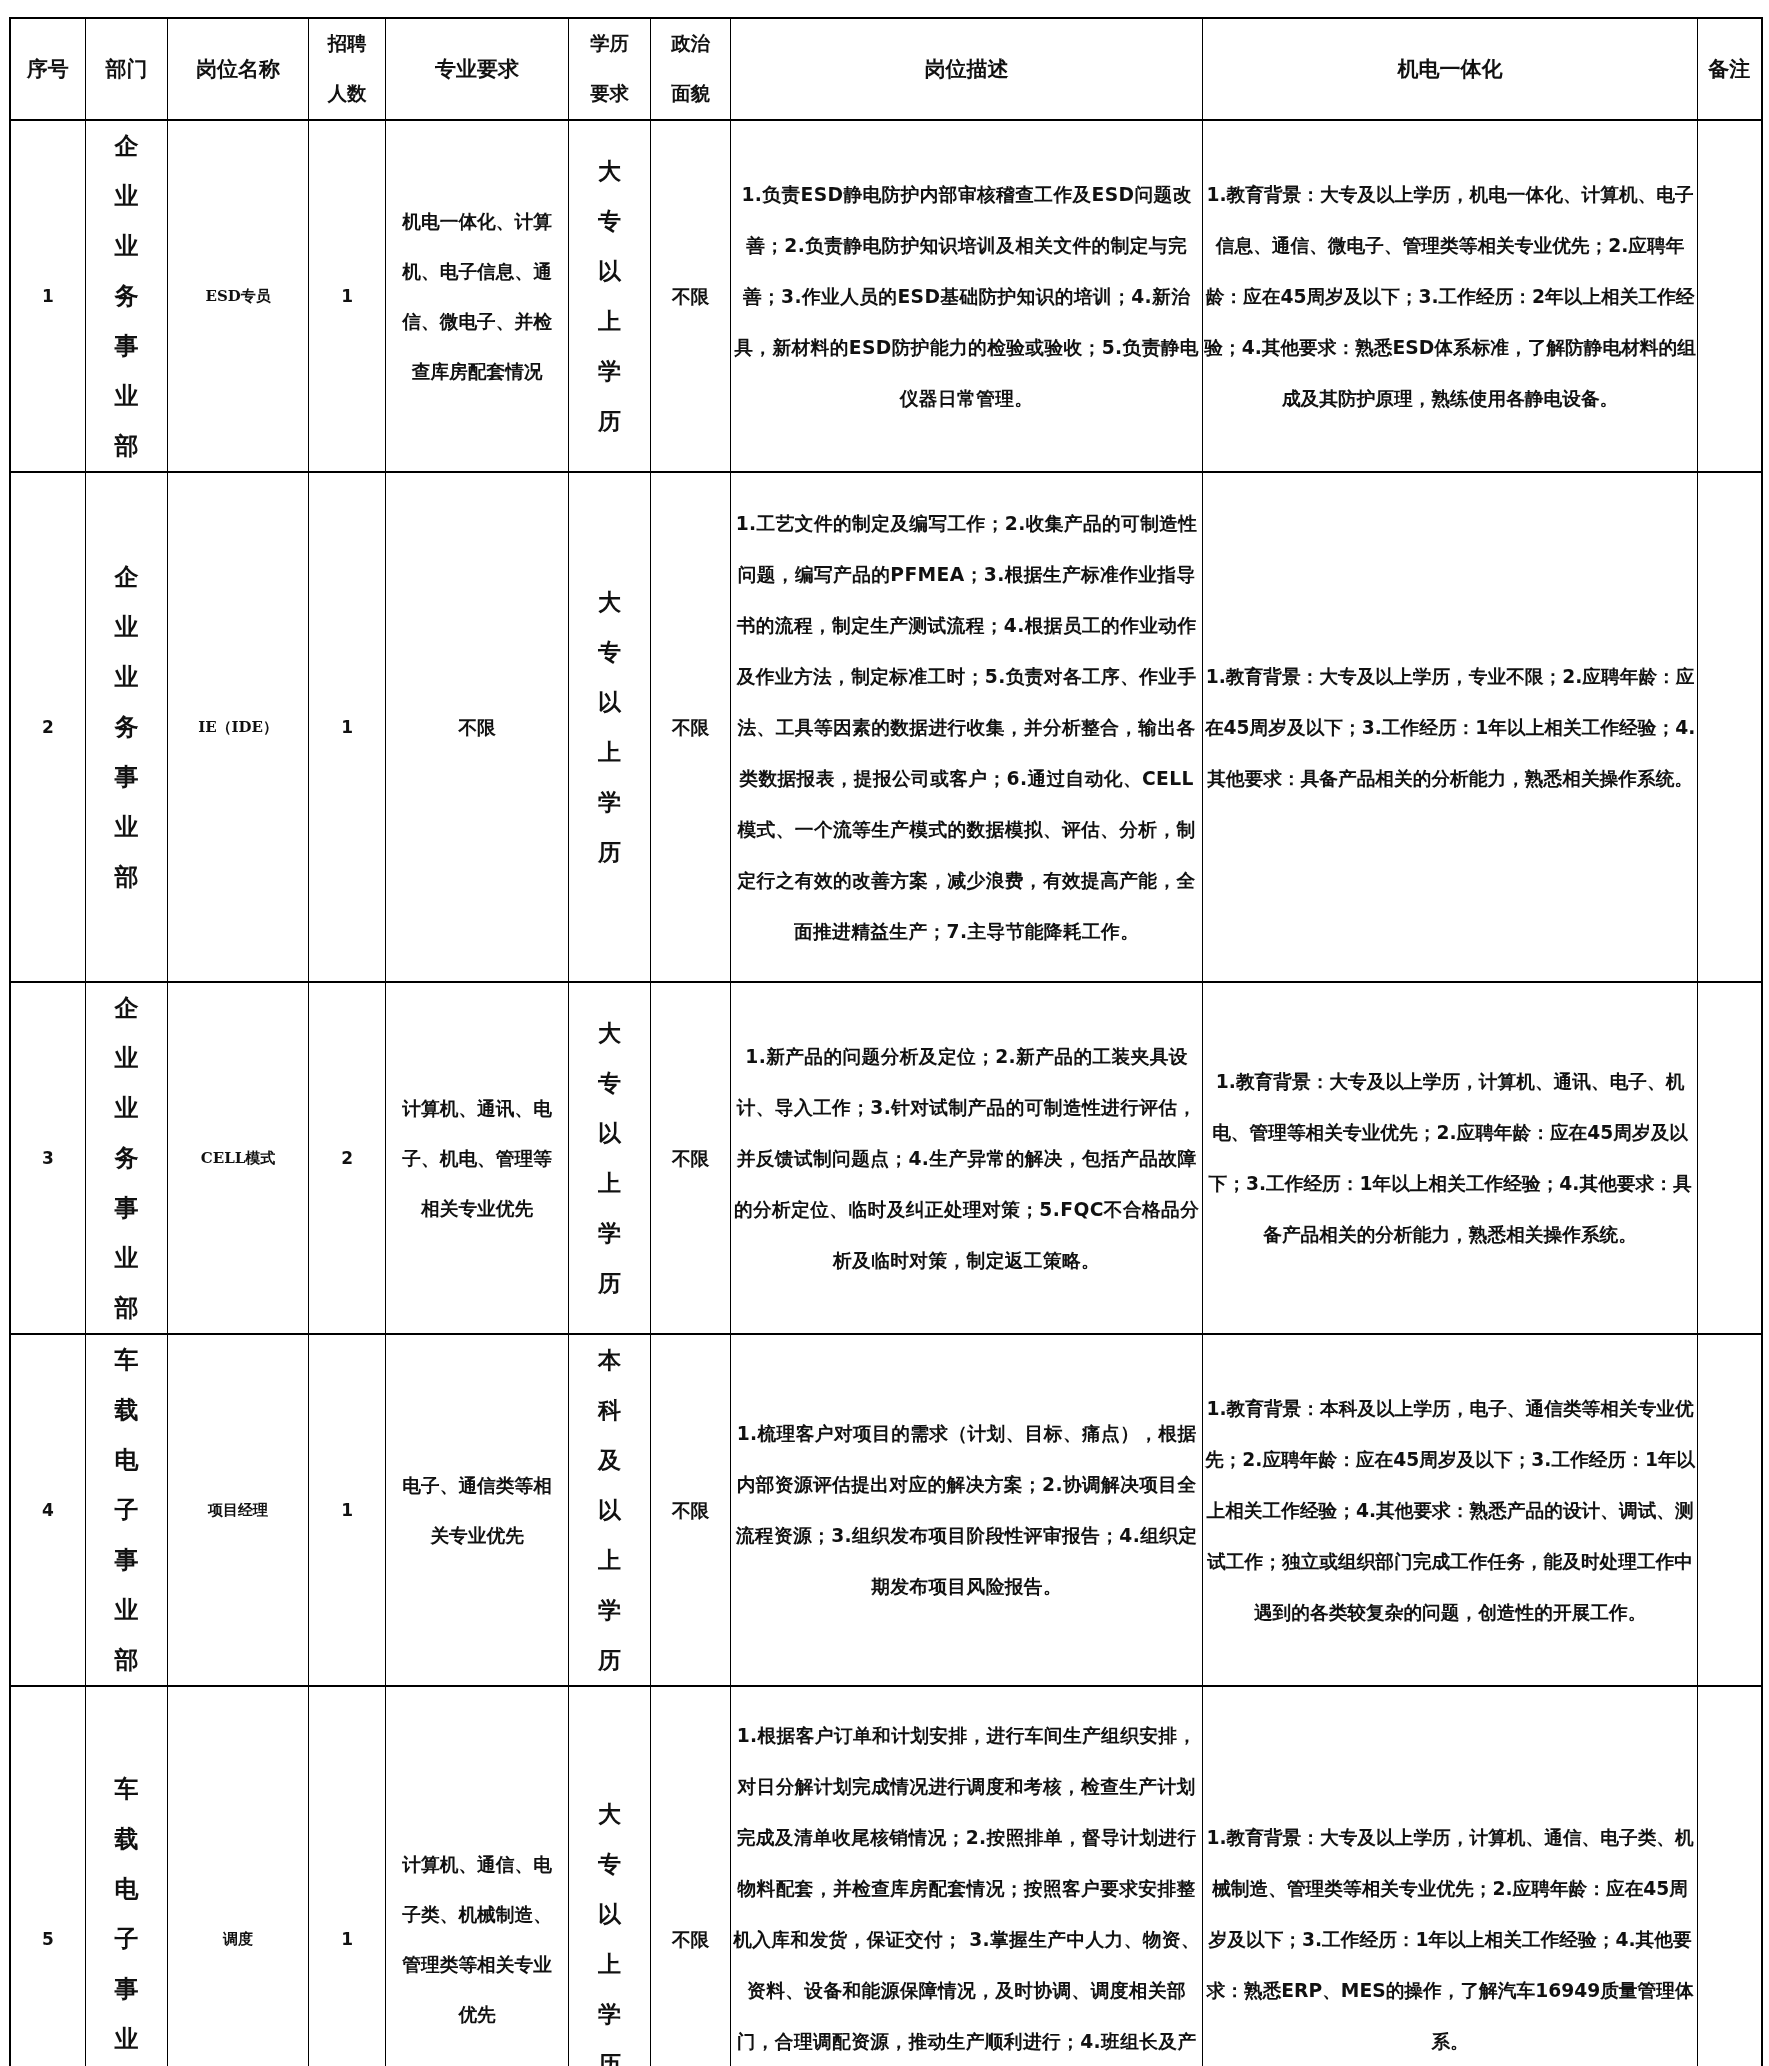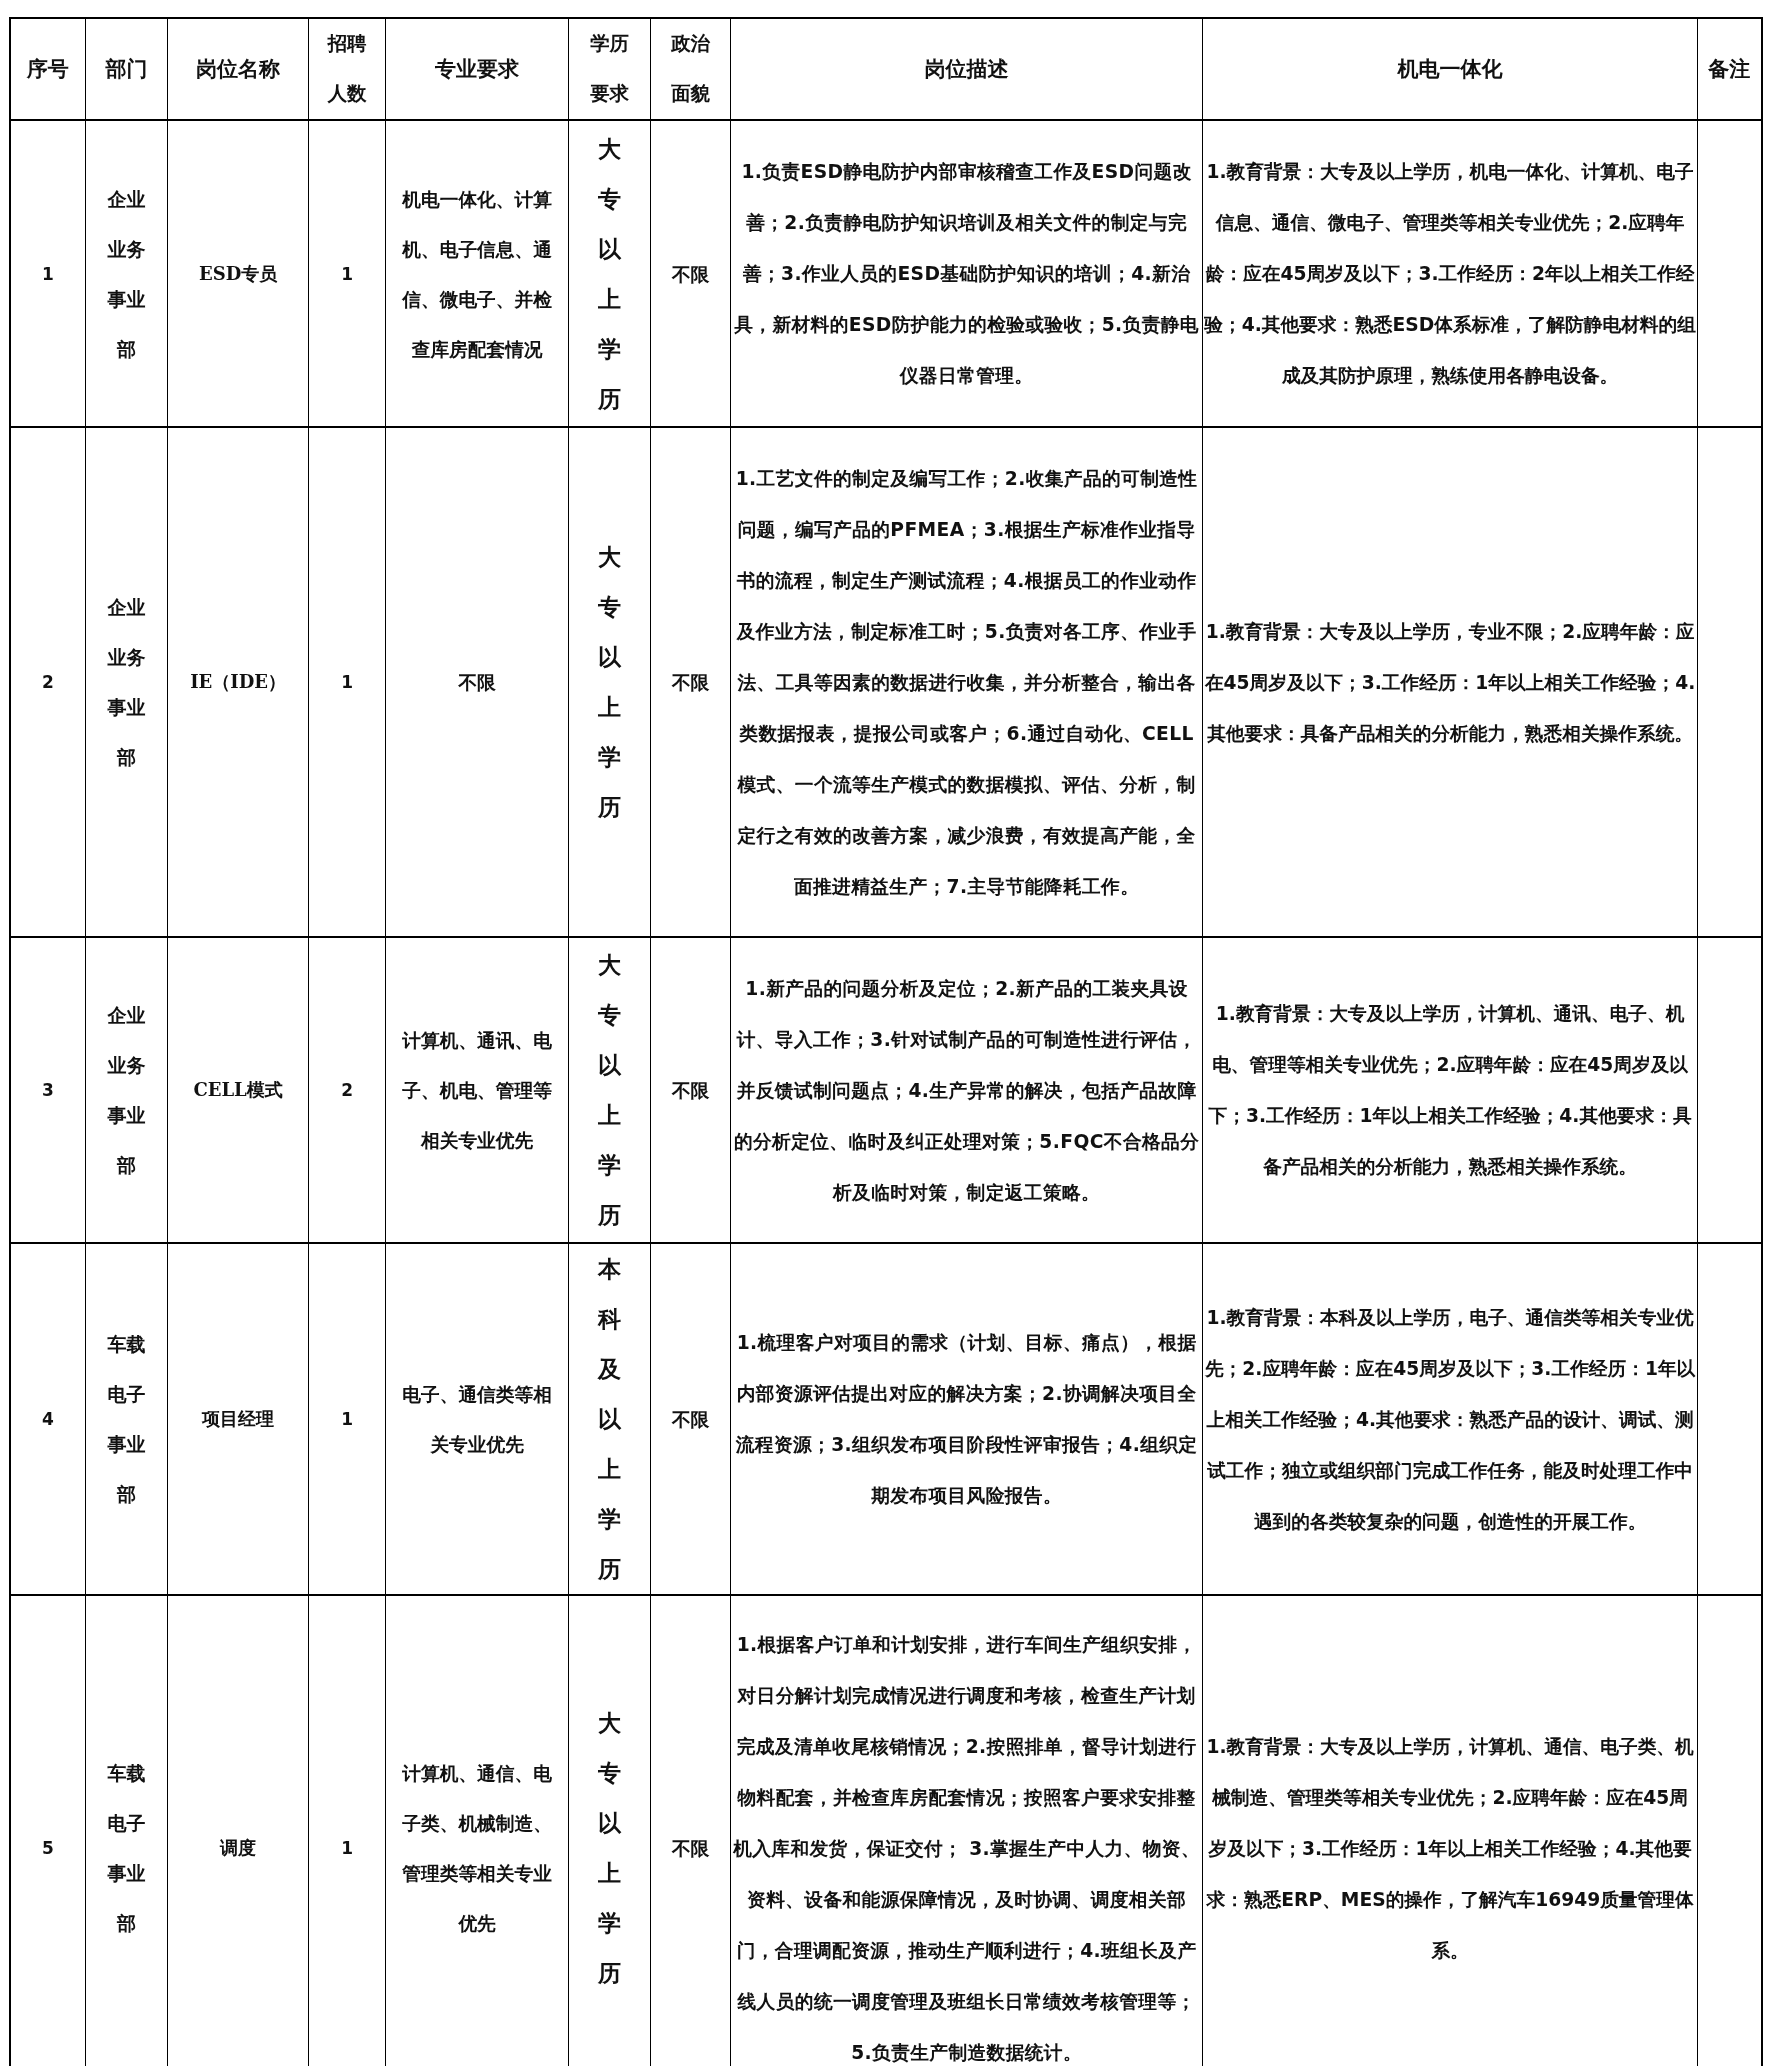--- a/index.html
+++ b/index.html
@@ -5,27 +5,27 @@
   html, body { margin: 0; padding: 0; background: #ffffff; }
   body { width: 1769px; height: 2066px; position: relative; font-family: "DejaVu Serif", "Liberation Serif", serif; color: #111; }
   .tbl { position: absolute; left: 8.6px; top: 17px; border-collapse: collapse; table-layout: fixed; }
   .tbl td, .tbl th { border: 1.4px solid #000; padding: 0; vertical-align: middle; text-align: center; font-weight: bold; }
   .tbl thead th { border-bottom-width: 2.9px; }
   .tbl { border: 2.9px solid #000; }
   .tbl tr.row td { border-bottom-width: 2.9px; margin-top: 35px; }
   .hdr { font-size: 19.4px; line-height: 50px; }
   .hdr-single { font-size: 21px; }
   .cell { font-size: 18.7px; line-height: 50px; }
-  .vtext { display: inline-block; width: 46px; word-break: break-all; line-height: 50px; font-size: 19px; }
+  .vtext { display: inline-block; width: 46px; word-break: break-all; line-height: 50px; font-size: 24px; }
   .vtext-edu { display: inline-block; width: 43px; word-break: break-all; line-height: 50px; font-size: 23px; }
   .major { display: inline-block; width: 151px; word-break: break-all; line-height: 50px; font-size: 18.7px; text-align: center; }
   .para { text-align: left; padding: 0 10px 0 10px; font-size: 18.7px; line-height: 51px; word-break: break-all; font-family: "DejaVu Sans", "Liberation Sans", sans-serif; letter-spacing: 0.4px; }
   .qual { text-align: left; padding: 0 7.2px 0 8.6px; font-size: 18.7px; line-height: 51px; word-break: break-all; font-family: "DejaVu Sans", "Liberation Sans", sans-serif; }
   .num { font-family: "DejaVu Sans", "Liberation Sans", sans-serif; font-size: 17px; }
-  .title { font-size: 18px; }
+  .title { font-size: 15px; }
 </style>
 </head>
 <body>
 
 <table class="tbl">
   <colgroup>
     <col style="width:76px">
     <col style="width:82px">
     <col style="width:141px">
     <col style="width:77px">

